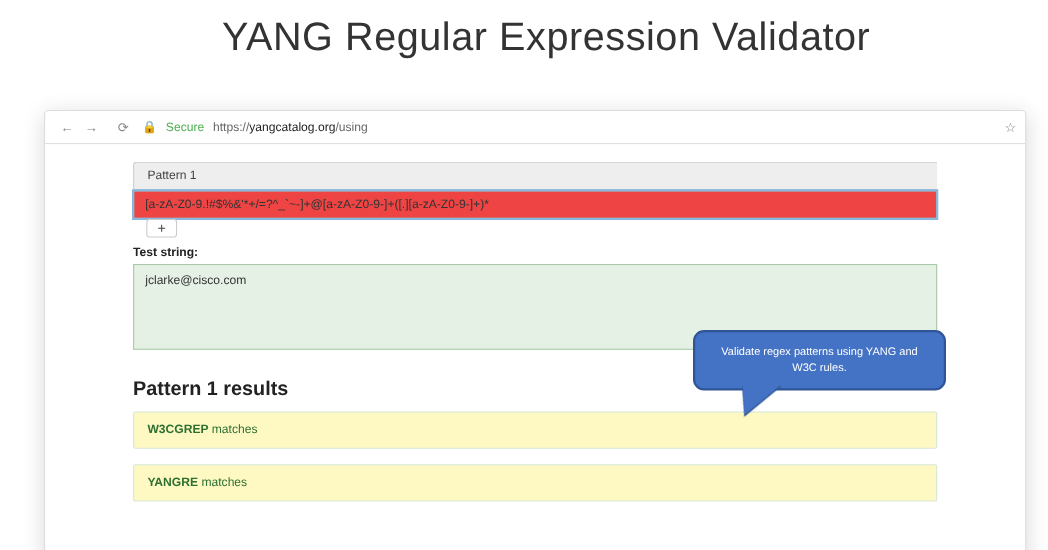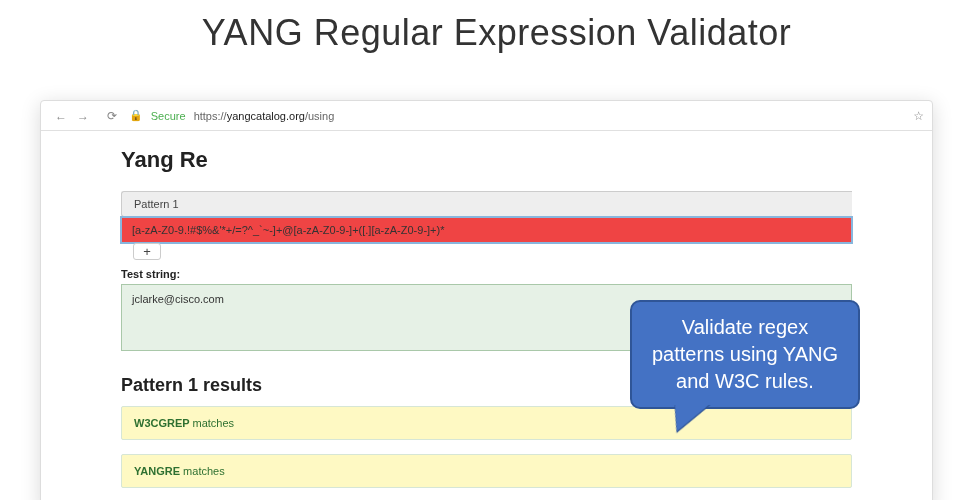--- a/index.html
+++ b/index.html
@@ -107,21 +107,21 @@
     border-radius: 3px;
   }
   .field-label {
     font-size: 11px;
     font-weight: bold;
     color: #222;
     margin-bottom: 4px;
   }
   .test-area {
     width: 100%;
-    height: 67px;
+    height: 78px;
     background: #e6f1e6;
     border: 1px solid #a9c8a9;
     padding: 8px 10px;
     font-size: 11px;
     font-family: inherit;
     color: #333;
     resize: both;
     margin-bottom: 20px;
   }
   .results-h2 {
@@ -145,21 +145,21 @@
     top: 300px;
     left: 630px;
     width: 230px;
   }
   .callout-bubble {
     background: #4472c4;
     color: #fff;
     border: 2px solid #2f5597;
     border-radius: 10px;
     padding: 12px 14px;
-    font-size: 20px;
+    font-size: 10px;
     text-align: center;
     line-height: 1.35;
     position: relative;
   }
   .callout-tail {
     position: absolute;
     left: 40px;
     bottom: -24px;
     width: 0; height: 0;
     border-left: 8px solid transparent;
@@ -183,21 +183,20 @@
     <span class="reload">⟳</span>
     <span class="lock">🔒</span>
     <span class="secure">Secure</span>
     <span class="url">
       <span>https://</span><span class="domain">yangcatalog.org</span><span>/using</span>
     </span>
     <span class="star">☆</span>
   </div>
 
   <div class="page-body">
-    <div class="page-h1">Yang Re</div>
 
     <div class="pattern-row">
       <div class="pattern-label-btn">Pattern 1</div>
       <input class="pattern-input" type="text" value="[a-zA-Z0-9.!#$%&amp;'*+/=?^_`~-]+@[a-zA-Z0-9-]+([.][a-zA-Z0-9-]+)*" style="">
       <button class="add-btn">+</button>
     </div>
 
     <div class="field-label">Test string:</div>
     <textarea class="test-area" style="">jclarke@cisco.com</textarea>
 

